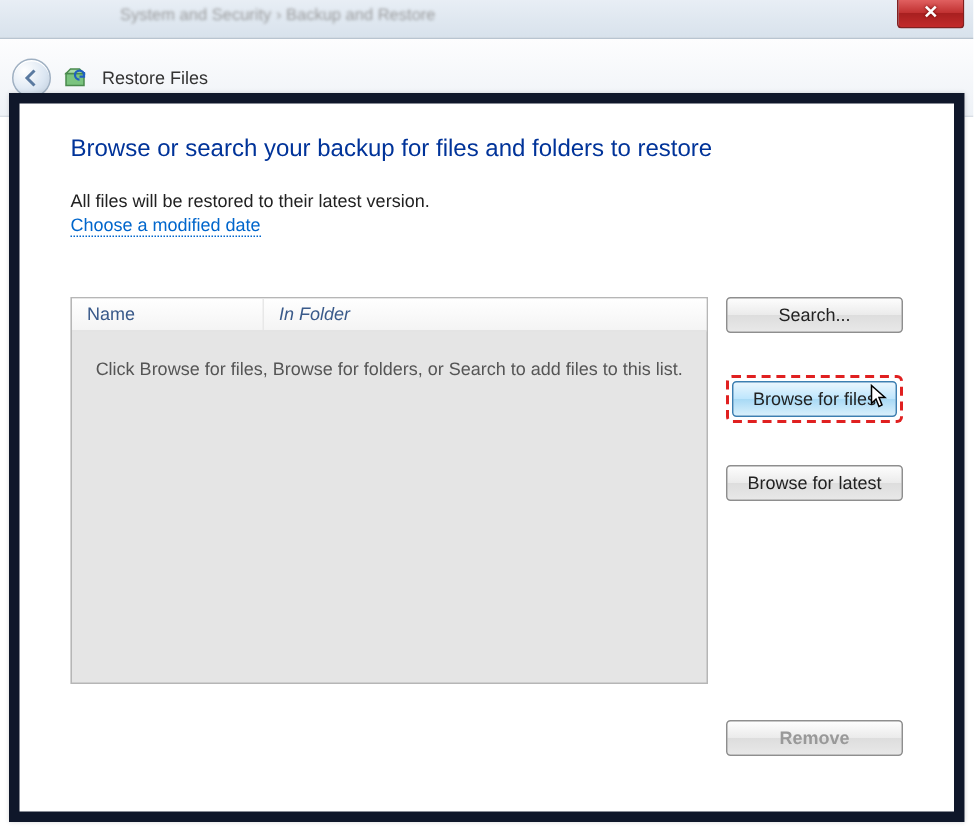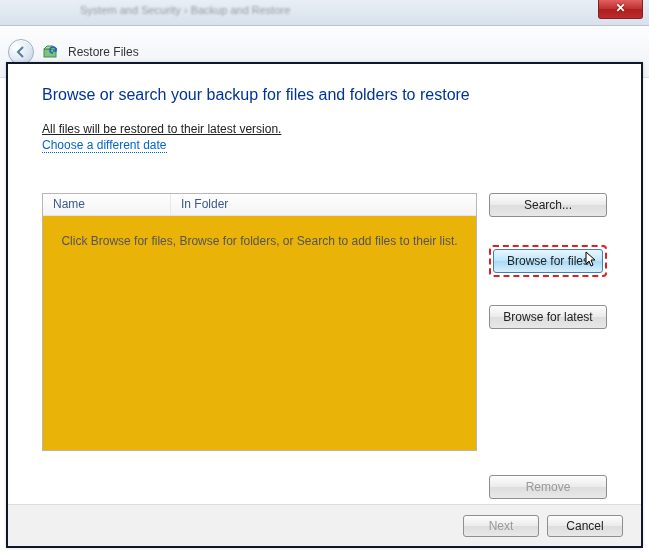--- a/index.html
+++ b/index.html
@@ -62,66 +62,66 @@
   .back-btn svg { width: 12px; height: 12px; }
   .hdr-icon {
     width: 18px; height: 18px;
     display: flex; align-items: center; justify-content: center;
   }
   .hdr-title { color: #333; font-size: 12px; }
   .wizard-body {
     position: absolute;
     left: 6px; right: 6px; top: 62px; bottom: 6px;
     background: #fff;
-    border: 2px solid #0f172a;
+    border: 7px solid #0f172a;
     box-shadow: 0 0 3px rgba(0,0,0,0.15);
   }
   .content { padding: 22px 34px 0 34px; }
   .page-title {
     color: #003399;
     font-size: 16px;
     font-weight: normal;
     margin-bottom: 18px;
   }
-  .sub-text { color: #222; font-size: 12px; margin-bottom: 2px; text-decoration: underline; }
+  .sub-text { color: #222; font-size: 12px; margin-bottom: 2px; }
   .link-text {
     color: #0066cc;
     font-size: 12px;
     border-bottom: 1px dotted #0066cc;
     display: inline-block;
     cursor: pointer;
   }
   .main-area {
     display: flex;
     gap: 12px;
     margin-top: 40px;
   }
   .list-box {
     flex: 1;
     height: 258px;
     border: 1px solid #b6b6b6;
-    background: #eab308;
+    background: #e5e5e5;
     display: flex;
     flex-direction: column;
   }
   .list-header {
     display: flex;
     height: 22px;
     background: linear-gradient(#fff, #f4f4f4);
     border-bottom: 1px solid #e4e4e4;
   }
   .col {
     padding: 3px 10px;
     color: #3a5a8a;
     font-size: 12px;
     border-right: 1px solid #e8e8e8;
   }
   .col:last-child { border-right: none; }
   .col-name { width: 128px; }
-  .col-folder { width: 140px; }
+  .col-folder { width: 140px; font-style: italic; }
   .col-date { flex: 1; }
   .list-empty {
     flex: 1;
     padding: 18px 12px;
     color: #555;
     font-size: 12px;
     text-align: center;
   }
   .side-buttons {
     width: 118px;
@@ -132,21 +132,21 @@
   .win-btn {
     height: 24px;
     background: linear-gradient(#fdfdfd, #ebebeb 49%, #dddddd 50%, #e8e8e8);
     border: 1px solid #8e8e8e;
     border-radius: 3px;
     font-family: inherit;
     font-size: 12px;
     color: #222;
     cursor: pointer;
   }
-  .win-btn:disabled { color: #999; }
+  .win-btn:disabled { color: #999; font-weight: bold; }
   .win-btn.highlighted {
     background: linear-gradient(#eaf6fd, #bee6fd 49%, #a7d9f5 50%, #d9f0fc);
     border-color: #3c7fb1;
   }
   .redbox {
     border: 2px dashed #e02020;
     border-radius: 4px;
     padding: 2px;
     position: relative;
   }
@@ -196,43 +196,39 @@
       <path d="M14 5 L14 8 L11 8" fill="none" stroke="#2060c0" stroke-width="1.5"></path>
     </svg>
   </div>
   <span class="hdr-title">Restore Files</span>
 </div>
 
 <div class="wizard-body">
   <div class="content">
     <h1 class="page-title">Browse or search your backup for files and folders to restore</h1>
     <div class="sub-text">All files will be restored to their latest version.</div>
-    <span class="link-text">Choose a different date</span>
+    <span class="link-text">Choose a modified date</span>
 
     <div class="main-area">
       <div class="list-box">
         <div class="list-header">
           <div class="col col-name">Name</div>
           <div class="col col-folder">In Folder</div>
         </div>
-        <div class="list-empty">Click Browse for files, Browse for folders, or Search to add files to their list.</div>
+        <div class="list-empty">Click Browse for files, Browse for folders, or Search to add files to this list.</div>
       </div>
 
       <div class="side-buttons">
         <button class="win-btn">Search...</button>
         <div class="redbox">
           <button class="win-btn highlighted">Browse for files</button>
           <svg class="cursor" viewBox="0 0 14 18">
             <path d="M1 1 L1 13 L4 10 L6 15 L8 14 L6 9 L10 9 Z" fill="#fff" stroke="#000" stroke-width="1"></path>
           </svg>
         </div>
         <button class="win-btn">Browse for latest</button>
         <div class="gap-large"></div>
         <button class="win-btn" disabled="">Remove</button>
       </div>
     </div>
   </div>
 
-  <div class="footer">
-    <button class="win-btn" disabled="">Next</button>
-    <button class="win-btn">Cancel</button>
-  </div>
 </div>
 
 </body></html>

